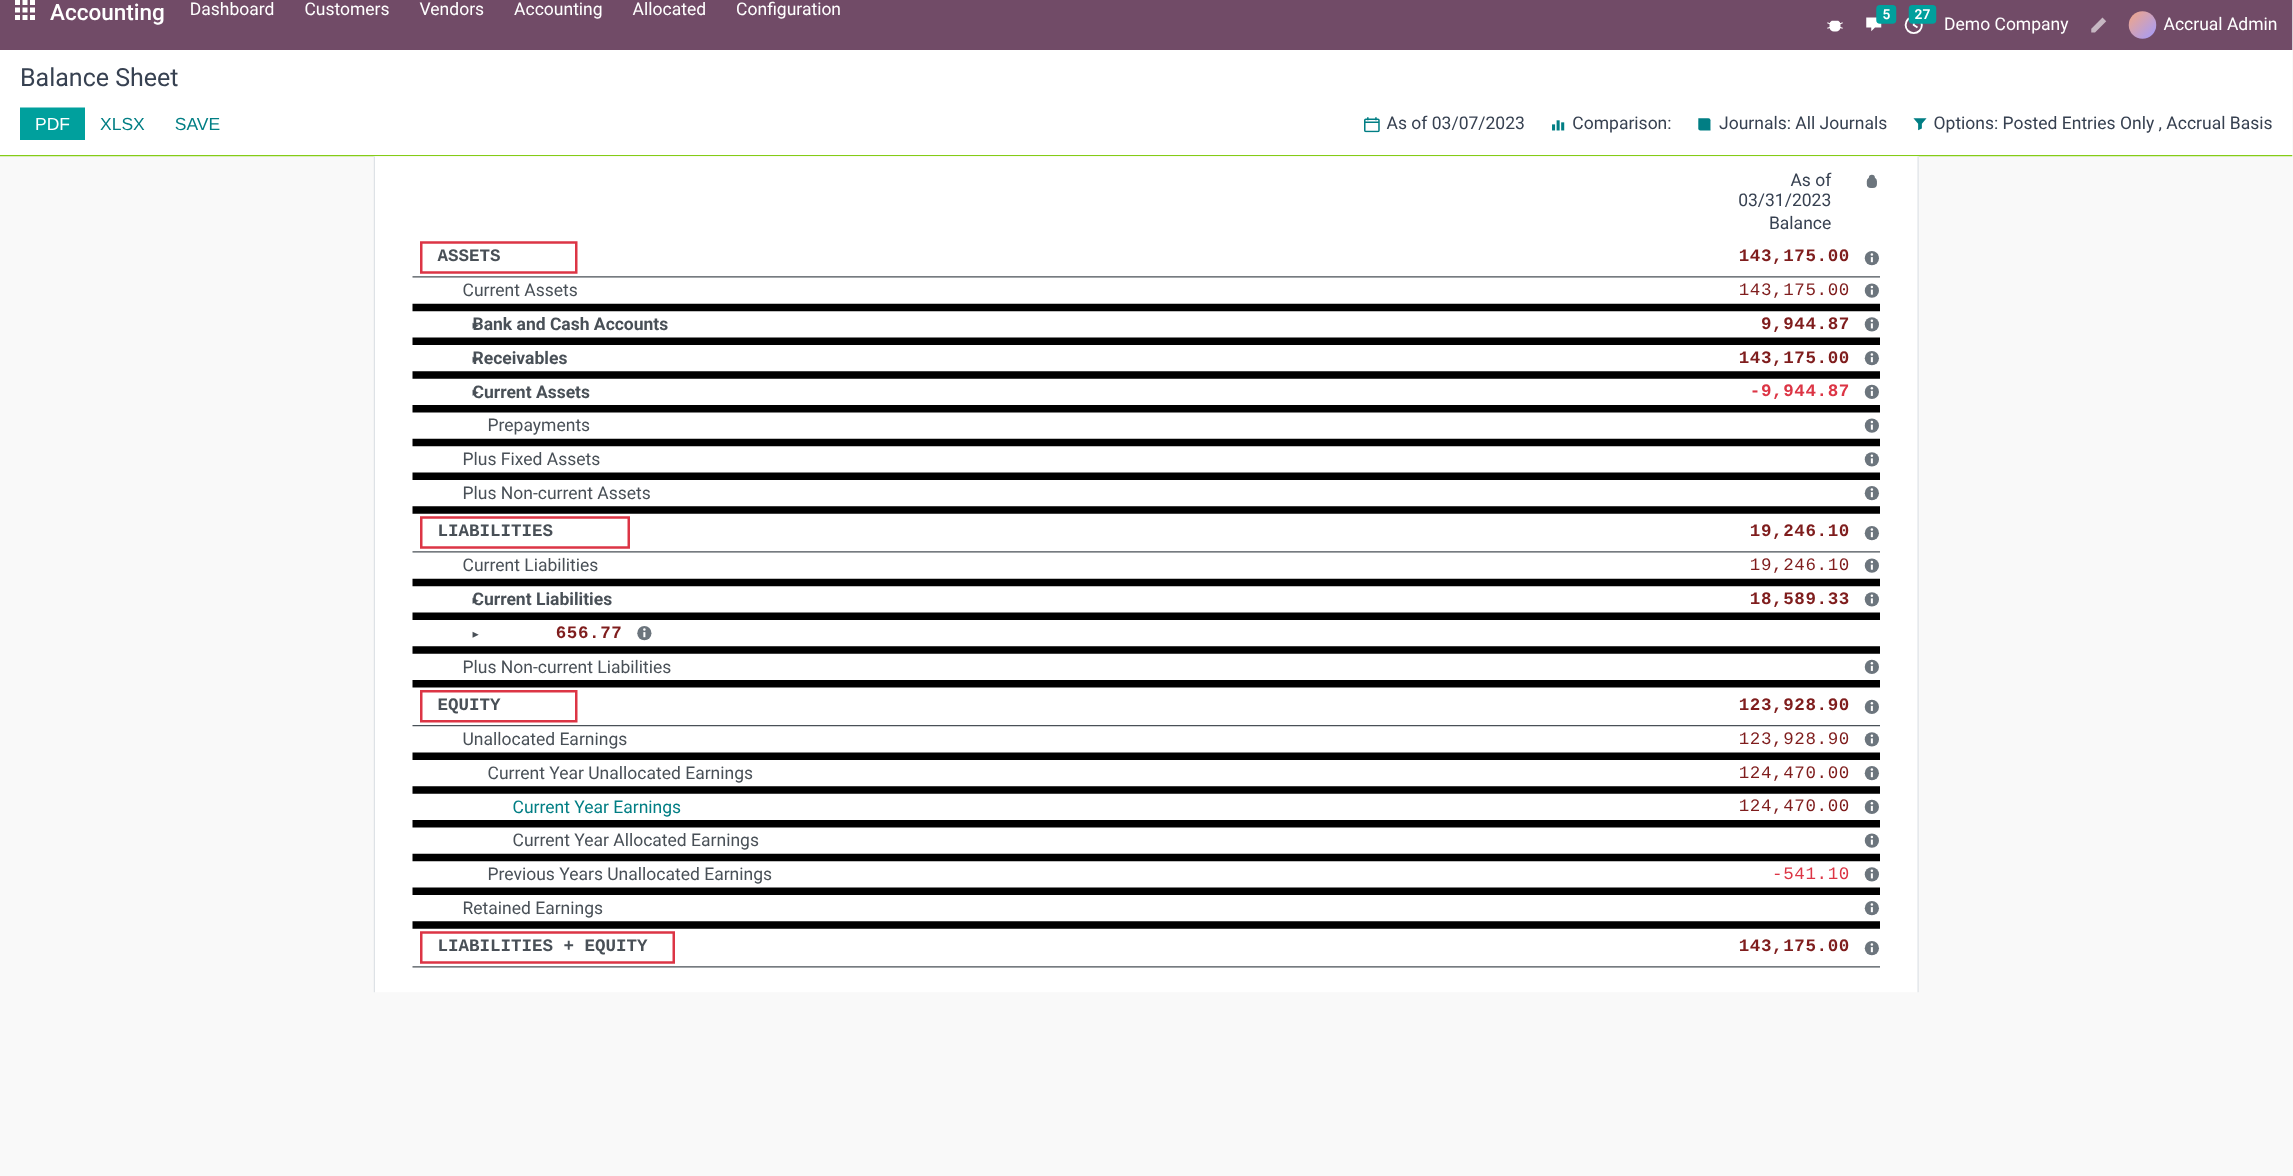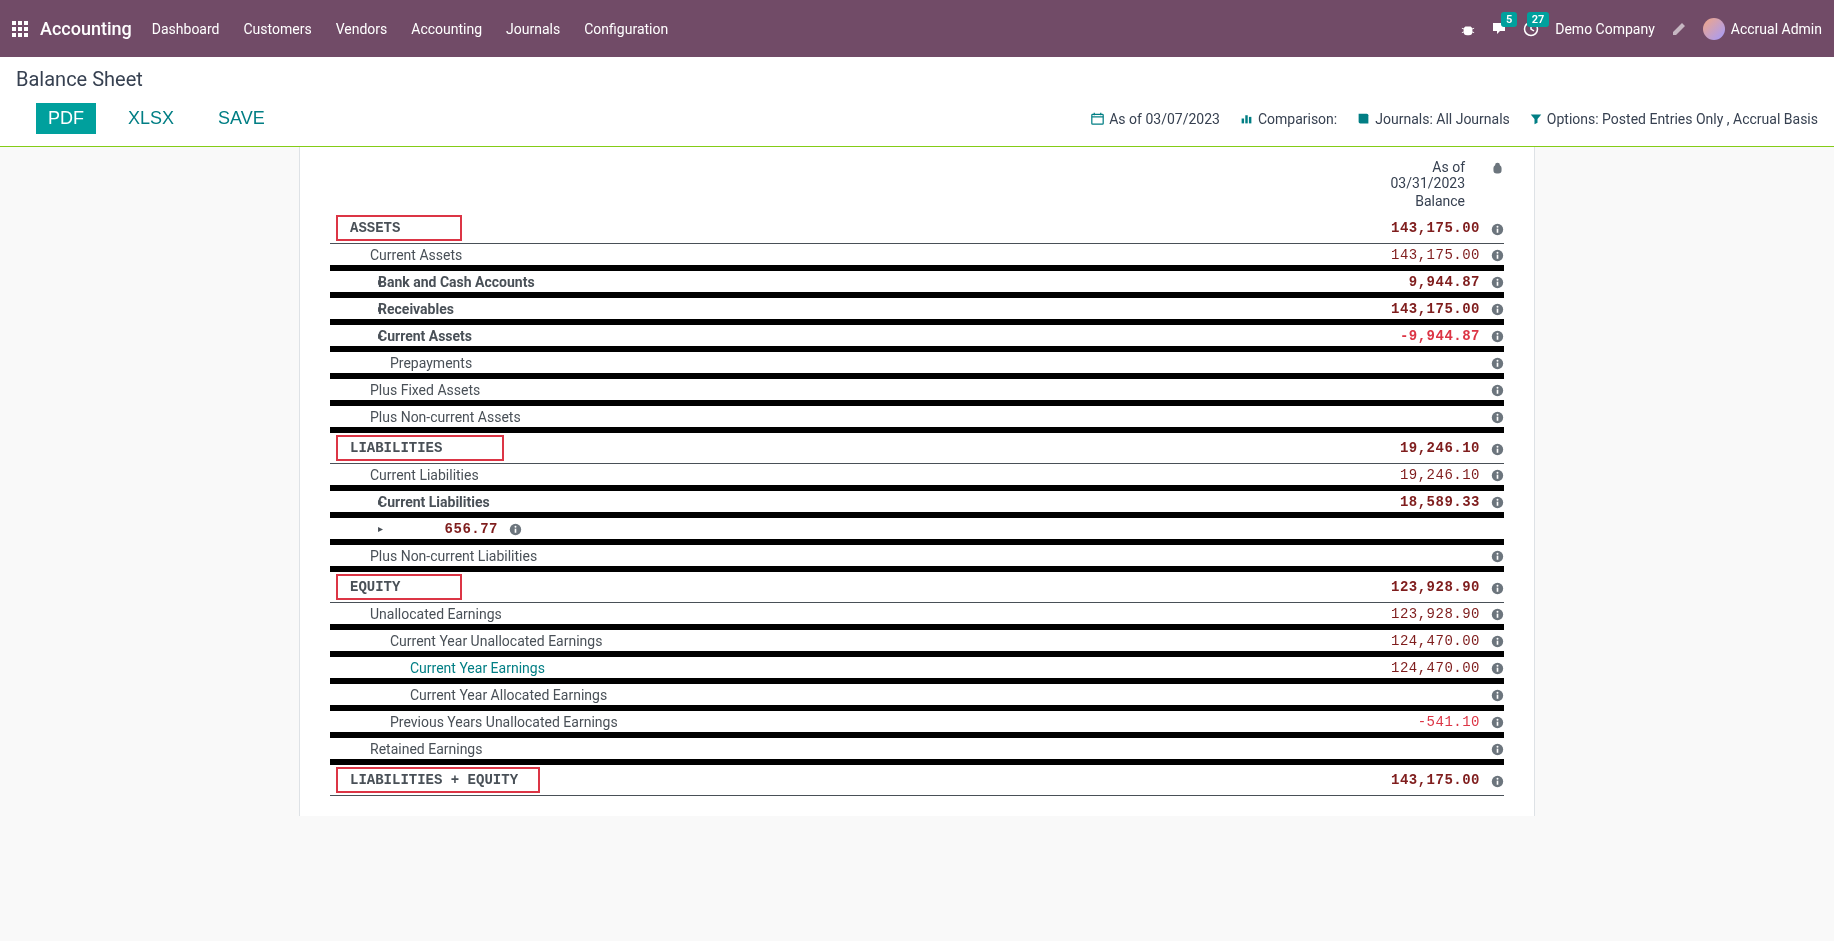--- a/index.html
+++ b/index.html
@@ -1,34 +1,34 @@
 <!DOCTYPE html>
 <html><head>
 <meta charset="utf-8">
 <style>
 * { box-sizing: border-box; margin: 0; padding: 0; }
 body { font-family: -apple-system, BlinkMacSystemFont, "Segoe UI", Roboto, sans-serif; font-size: 14px; color: #374151; background: #f9f9f9; }
-.navbar { background: #714B67; height: 57px; display: flex; align-items: center; padding: 0 12px; color: white; }
+.navbar { background: #714B67; height: 40px; display: flex; padding: 0 12px; color: white; }
 .navbar-apps { display: grid; grid-template-columns: repeat(3, 4px); grid-template-rows: repeat(3, 4px); gap: 2px; margin-right: 12px; cursor: pointer; }
 .navbar-apps span { background: white; width: 4px; height: 4px; }
 .navbar-brand { font-size: 18px; font-weight: 500; margin-right: 20px; }
 .navbar-menu { display: flex; gap: 24px; }
 .navbar-menu a { color: white; text-decoration: none; font-size: 14px; }
 .navbar-right { margin-left: auto; display: flex; align-items: center; gap: 16px; }
 .navbar-icon { color: white; cursor: pointer; position: relative; }
 .badge { position: absolute; top: -8px; right: -10px; background: #00A09D; color: white; font-size: 11px; padding: 1px 5px; border-radius: 3px; font-weight: 600; }
 .navbar-company { color: white; }
 .navbar-tools { color: rgba(255,255,255,0.6); }
 .avatar { width: 22px; height: 22px; border-radius: 50%; background: linear-gradient(135deg, #f3a683, #a29bfe); display: inline-block; vertical-align: middle; margin-right: 6px; }
 .navbar-user { color: white; display: flex; align-items: center; }
 
 .controlbar { background: white; border-bottom: 1px solid #84cc16; padding: 10px 16px 12px; }
 .page-title { font-size: 20px; font-weight: 400; color: #374151; margin-bottom: 12px; }
 .toolbar { display: flex; align-items: center; }
-.btn { padding: 5px 12px; font-size: 18px; cursor: pointer; border: none; font-weight: 500; margin-left: 20px; }
+.btn { padding: 5px 12px; font-size: 14px; cursor: pointer; border: none; font-weight: 500; }
 .btn-primary { background: #00A09D; color: white; }
 .btn-link { background: none; color: #017E84; }
 .toolbar-right { margin-left: auto; display: flex; gap: 20px; align-items: center; color: #017E84; font-size: 14px; }
 .toolbar-right span { cursor: pointer; display: flex; align-items: center; gap: 5px; }
 .toolbar-right .label-dark { color: #374151; }
 
 .report-wrap { display: flex; justify-content: center; padding: 0; }
 .report { width: 1236px; background: white; border-left: 1px solid #dee2e6; border-right: 1px solid #dee2e6; padding: 8px 30px 20px; }
 .report-header { display: flex; justify-content: flex-end; align-items: flex-start; padding: 4px 0; }
 .header-col { text-align: right; padding-right: 18px; }
@@ -72,21 +72,21 @@
       <span></span>
       <span></span>
       <span></span>
   </div>
   <div class="navbar-brand">Accounting</div>
   <div class="navbar-menu">
     <a>Dashboard</a>
     <a>Customers</a>
     <a>Vendors</a>
     <a>Accounting</a>
-    <a>Journals</a>
+    <a>Allocated</a>
     <a>Configuration</a>
   </div>
   <div class="navbar-right">
     <div class="navbar-icon">
       <svg width="14" height="14" viewBox="0 0 16 16" fill="white">
           <path d="M8 1a3 3 0 0 0-3 3 4 4 0 0 0-2 3.5V10a4 4 0 0 0 4 4h2a4 4 0 0 0 4-4V7.5A4 4 0 0 0 11 4a3 3 0 0 0-3-3zM5 4a3 3 0 0 1 6 0H5z"></path>
           <line x1="1" y1="6" x2="4" y2="7" stroke="white"></line>
           <line x1="15" y1="6" x2="12" y2="7" stroke="white"></line>
           <line x1="1" y1="11" x2="4" y2="10" stroke="white"></line>
           <line x1="15" y1="11" x2="12" y2="10" stroke="white"></line>

